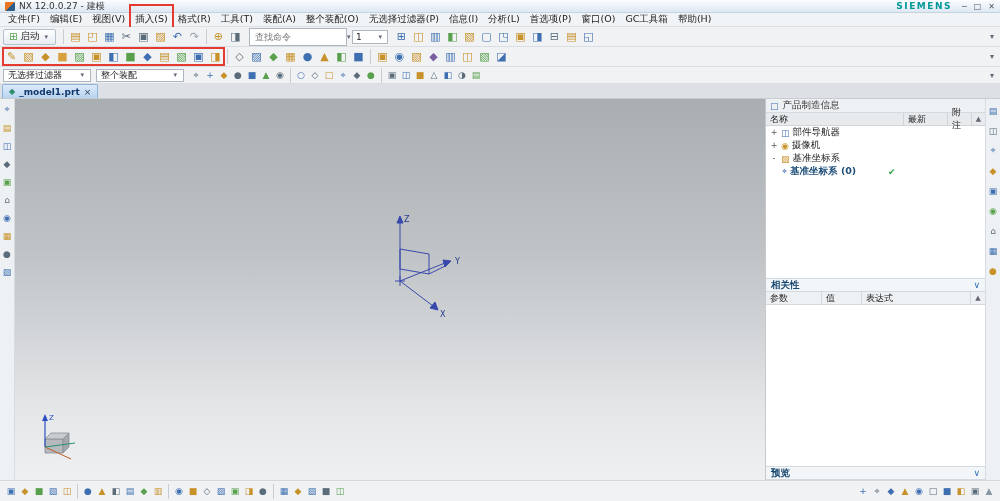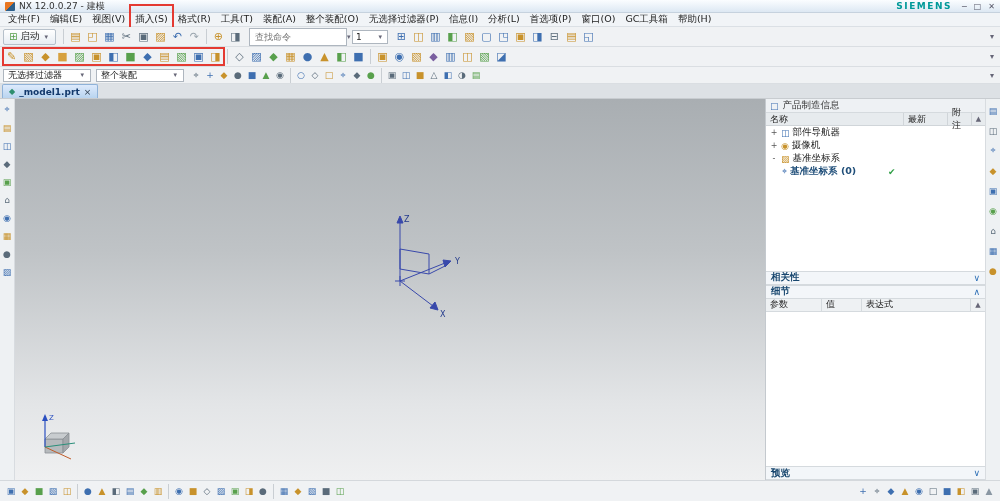--- a/index.html
+++ b/index.html
@@ -352,24 +352,20 @@
         <span class="tree-ic tic3">⌖</span>
         <span class="tree-label">基准坐标系 (0)</span>
         <span class="check">✔</span>
       </div>
     </div>
     <div class="filler1"></div>
     <div class="sec">
       <span>相关性</span>
       <span class="chev">∨</span>
     </div>
-    <div class="sec">
-      <span>细节</span>
-      <span class="chev">∧</span>
-    </div>
     <div class="det-cols">
       <span class="det-col dc-param">参数</span>
       <span class="det-col dc-value">值</span>
       <span class="det-col dc-expr">表达式</span>
       <span class="det-caret">▲</span>
     </div>
     <div class="det-body"></div>
     <div class="filler2"></div>
     <div class="sec">
       <span>预览</span>

